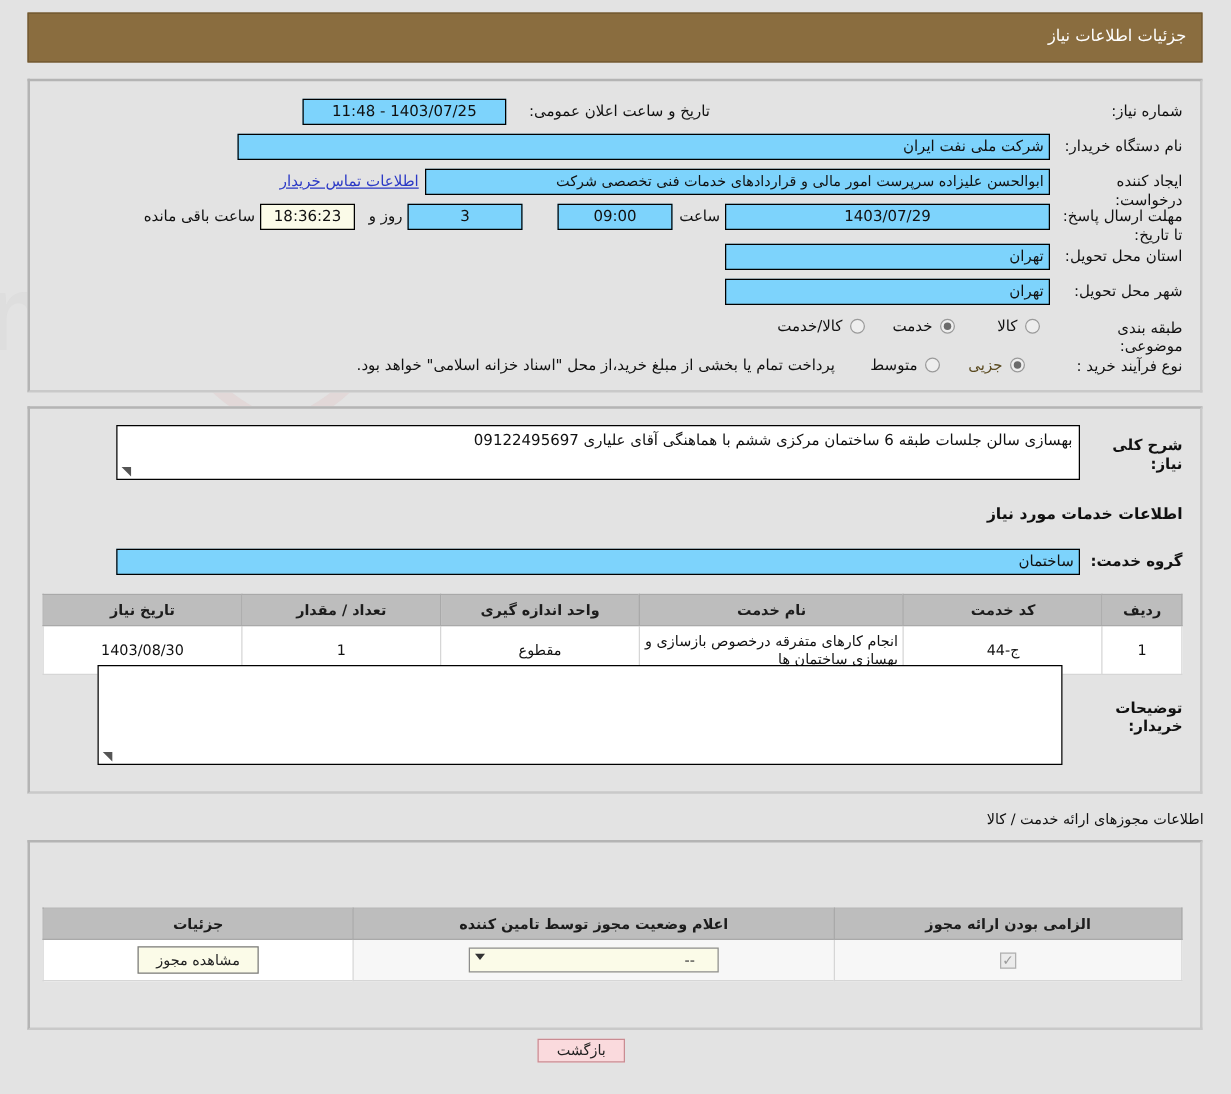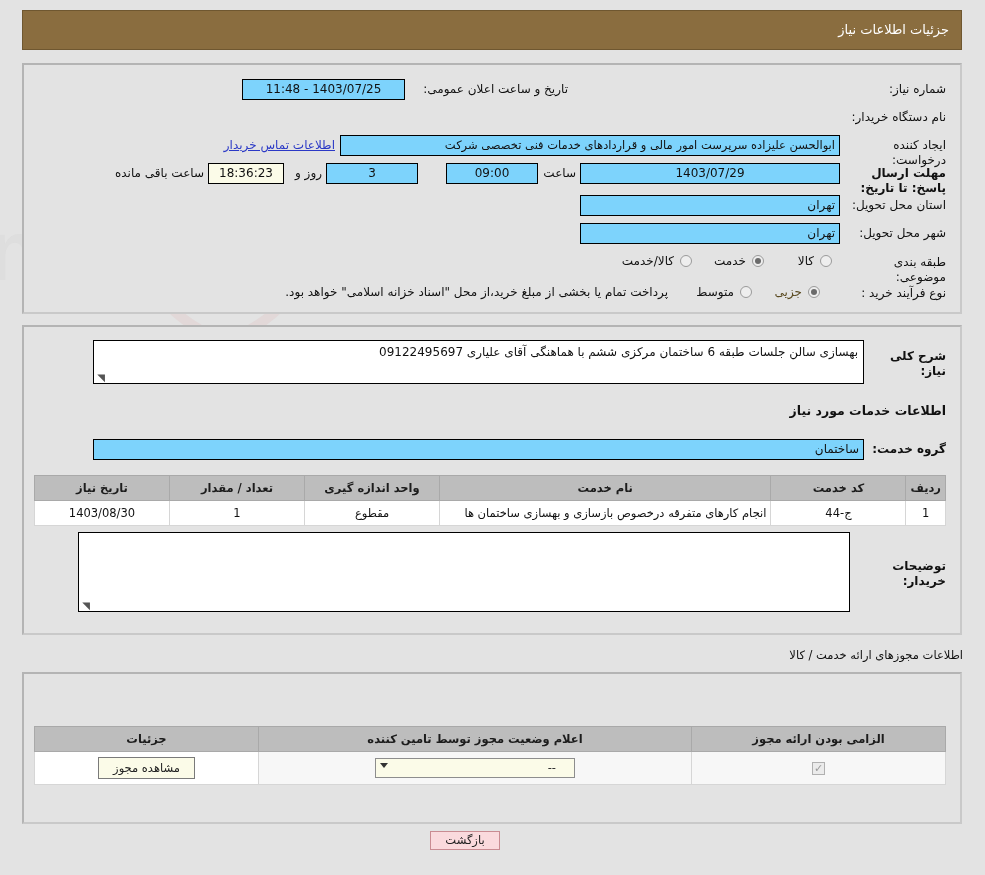--- a/index.html
+++ b/index.html
@@ -70,21 +70,21 @@
   .rlbl{position:absolute;font-size:12px;}
 
   
   table.grid{
     position:absolute;border-collapse:collapse;
     background:#fff;font-size:11.5px;
     border:1px solid #b9b9b9;
   }
   table.grid th{
     background:#bdbdbd;color:#1c1c1c;font-weight:bold;
-    border:1px solid #a9a9a9;padding:5px 4px;text-align:center;
+    border:1px solid #a9a9a9;padding:5px 16px;text-align:center;
     font-size:11.5px;
   }
   table.grid td{
     border:1px solid #d6d6d6;padding:5px 4px;text-align:center;
     background:#fff;font-size:11.5px;
   }
   
   #permTable th{background:#bdbdbd;}
   .chk{
     display:inline-block;width:13px;height:13px;box-sizing:border-box;
@@ -134,26 +134,27 @@
 </div>
 
 <div class="panel" id="panel1">
 
   <div class="lbl" style="right:14px;top:17px;width:105px;">شماره نیاز:</div>
 
   <div class="lbl" style="right:392px;top:17px;width:158px;">تاریخ و ساعت اعلان عمومی:</div>
   <div class="inp" style="right:555px;top:14px;width:163px;">1403/07/25 - 11:48</div>
 
   <div class="lbl" style="right:14px;top:45px;width:105px;">نام دستگاه خریدار:</div>
+  <div class="inp rt" style="right:120px;top:42px;width:650px;">شرکت ملی نفت ایران</div>
 
   <div class="lbl" style="right:14px;top:73px;width:105px;">ایجاد کننده درخواست:</div>
   <div class="inp rt" style="right:120px;top:70px;width:500px;font-size:11.5px;">ابوالحسن علیزاده سرپرست امور مالی و قراردادهای خدمات فنی تخصصی شرکت</div>
   <a class="val" href="#" style="right:625px;top:73px;color:#2b39c6;text-decoration:underline;font-size:12px;">اطلاعات تماس خریدار</a>
 
-  <div class="lbl" style="right:14px;top:101px;width:105px;font-weight:bold;">مهلت ارسال پاسخ: تا تاریخ:</div>
+  <div class="lbl" style="right:14px;top:101px;width:105px;">مهلت ارسال پاسخ: تا تاریخ:</div>
   <div class="inp" style="right:120px;top:98px;width:260px;">1403/07/29</div>
   <div class="lbl" style="right:384px;top:101px;width:36px;">ساعت</div>
   <div class="inp" style="right:422px;top:98px;width:92px;">09:00</div>
   <div class="inp" style="right:542px;top:98px;width:92px;">3</div>
   <div class="lbl" style="right:638px;top:101px;width:36px;">روز و</div>
   <div class="inp yellow" style="right:676px;top:98px;width:76px;">18:36:23</div>
   <div class="lbl" style="right:756px;top:101px;width:100px;">ساعت باقی مانده</div>
 
   <div class="lbl" style="right:14px;top:133px;width:105px;">استان محل تحویل:</div>
   <div class="inp rt" style="right:120px;top:130px;width:260px;">تهران</div>

